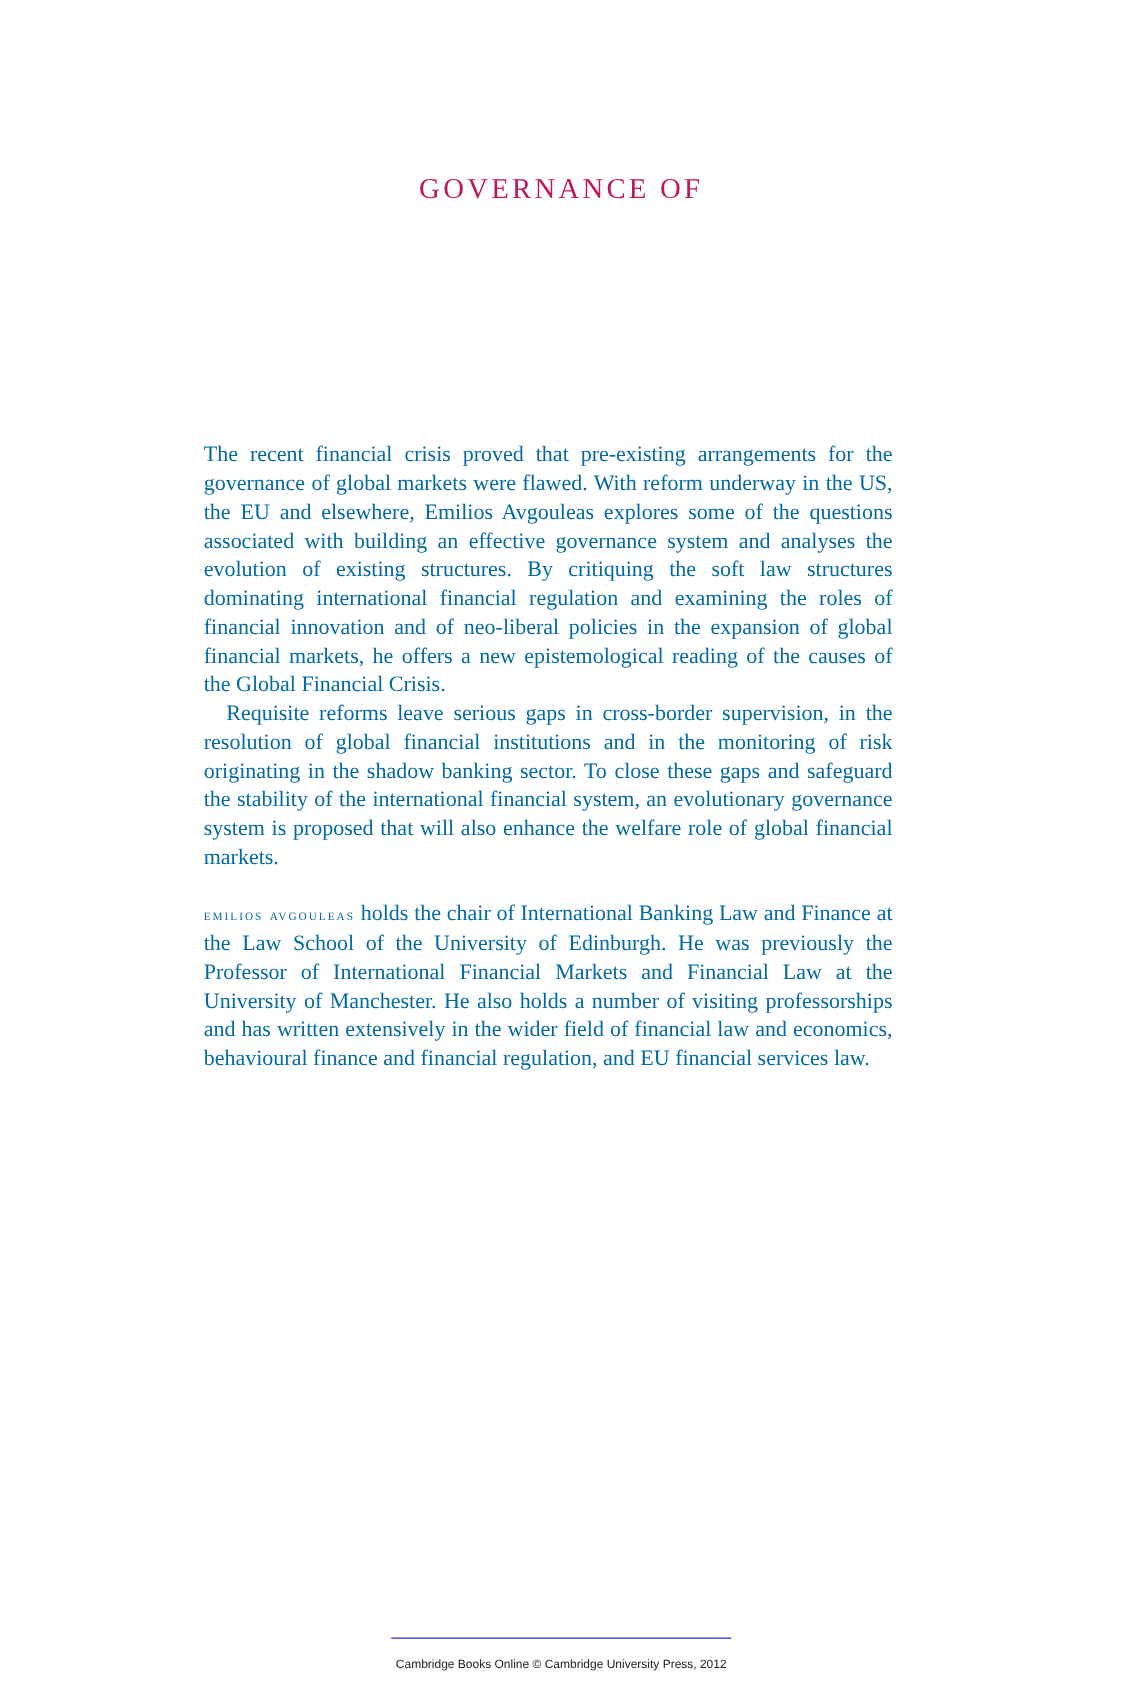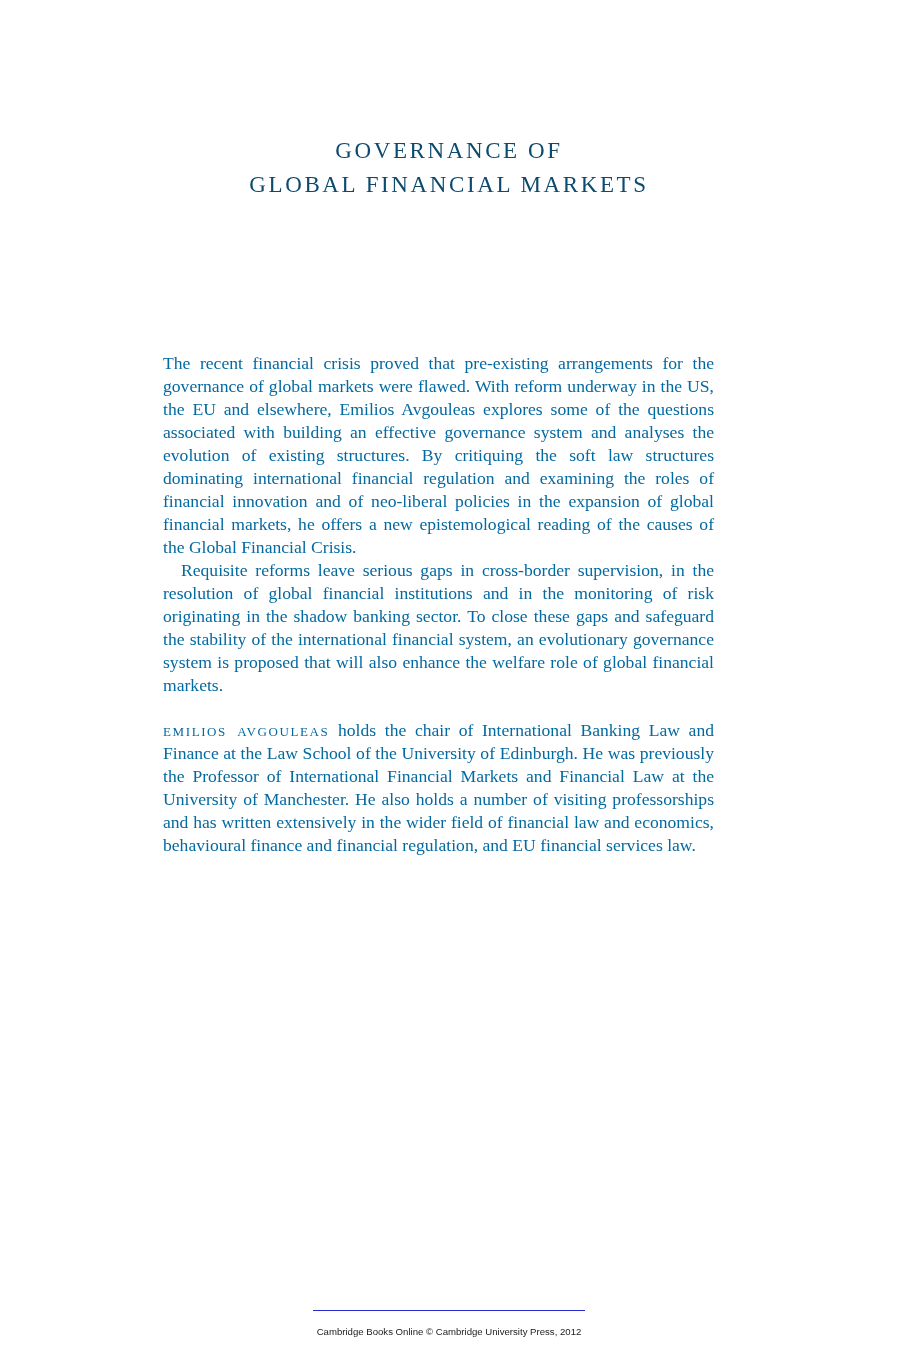--- a/index.html
+++ b/index.html
@@ -2,50 +2,49 @@
 <html><head>
 <meta charset="utf-8">
 <style>
   html, body { margin: 0; padding: 0; background: #ffffff; }
   body { width: 898px; height: 1347px; position: relative; overflow: hidden; color: #1a1a1a; }
   .title-block {
     position: absolute; left: 0; right: 0; top: 134px;
     text-align: center;
     font-family: "Liberation Serif", "DejaVu Serif", serif;
     font-size: 23px; letter-spacing: 2.6px; line-height: 34px;
-    color: #0c4a6e;
+    color: #be185d;
   }
   .title-line { display: block; }
   .body-text {
     position: absolute; left: 163px; width: 551px; top: 352px;
     font-family: "Liberation Serif", "DejaVu Serif", serif;
     font-size: 17.6px; line-height: 23px;
     text-align: justify; color: #0369a1;
     hyphens: manual;
   }
   .body-text p { margin: 0; }
   .body-text p.indent { text-indent: 18px; }
   .body-text p.bio { margin-top: 22px; }
-  .smallcaps { font-variant: small-caps; letter-spacing: 1.6px; text-transform: lowercase; font-size: 18px; margin-top: 43px; }
+  .smallcaps { font-variant: small-caps; letter-spacing: 1.6px; text-transform: lowercase; font-size: 13px; margin-top: 43px; }
   .footer {
     position: absolute; left: 0; right: 0; top: 1310px;
     text-align: center;
     font-family: "Liberation Sans", "DejaVu Sans", sans-serif;
     font-size: 9.6px; line-height: 10.5px; color: #222;
   }
   .footer .link { color: #2a2ad0; text-decoration: none; display: inline-block; }
   .footer .copy { display: inline-block; border-top: 1px solid #2a2ad0; padding: 16px 4px; }
   .footer span.line { display: block; }
 </style>
 </head>
 <body>
 
 <div class="title-block">
   <span class="title-line">GOVERNANCE OF</span>
-  <span class="title-line">GLOBAL FINANCIAL MARKETS</span>
 </div>
 
 <div class="body-text">
   <p>The recent financial crisis proved that pre-existing arrangements for the governance of global markets were flawed. With reform underway in the US, the EU and elsewhere, Emilios Avgouleas explores some of the questions associated with building an effective governance system and analyses the evolution of existing structures. By critiquing the soft law structures dominating international financial regulation and examining the roles of financial innovation and of neo-liberal policies in the expan­sion of global financial markets, he offers a new epistemological reading of the causes of the Global Financial Crisis.</p>
   <p class="indent">Requisite reforms leave serious gaps in cross-border supervision, in the resolution of global financial institutions and in the monitoring of risk originating in the shadow banking sector. To close these gaps and safe­guard the stability of the international financial system, an evolutionary governance system is proposed that will also enhance the welfare role of global financial markets.</p>
   <p class="bio"><span class="smallcaps">Emilios Avgouleas</span><span> holds the chair of International Banking Law and Finance at the Law School of the University of Edinburgh. He was previously the Professor of International Financial Markets and Financial Law at the University of Manchester. He also holds a number of visiting professorships and has written extensively in the wider field of financial law and economics, behavioural finance and financial regulation, and EU financial services law.</span></p>
 </div>
 
 <div class="footer">
   <span class="line"><span class="copy">Cambridge Books Online © Cambridge University Press, 2012</span></span>

